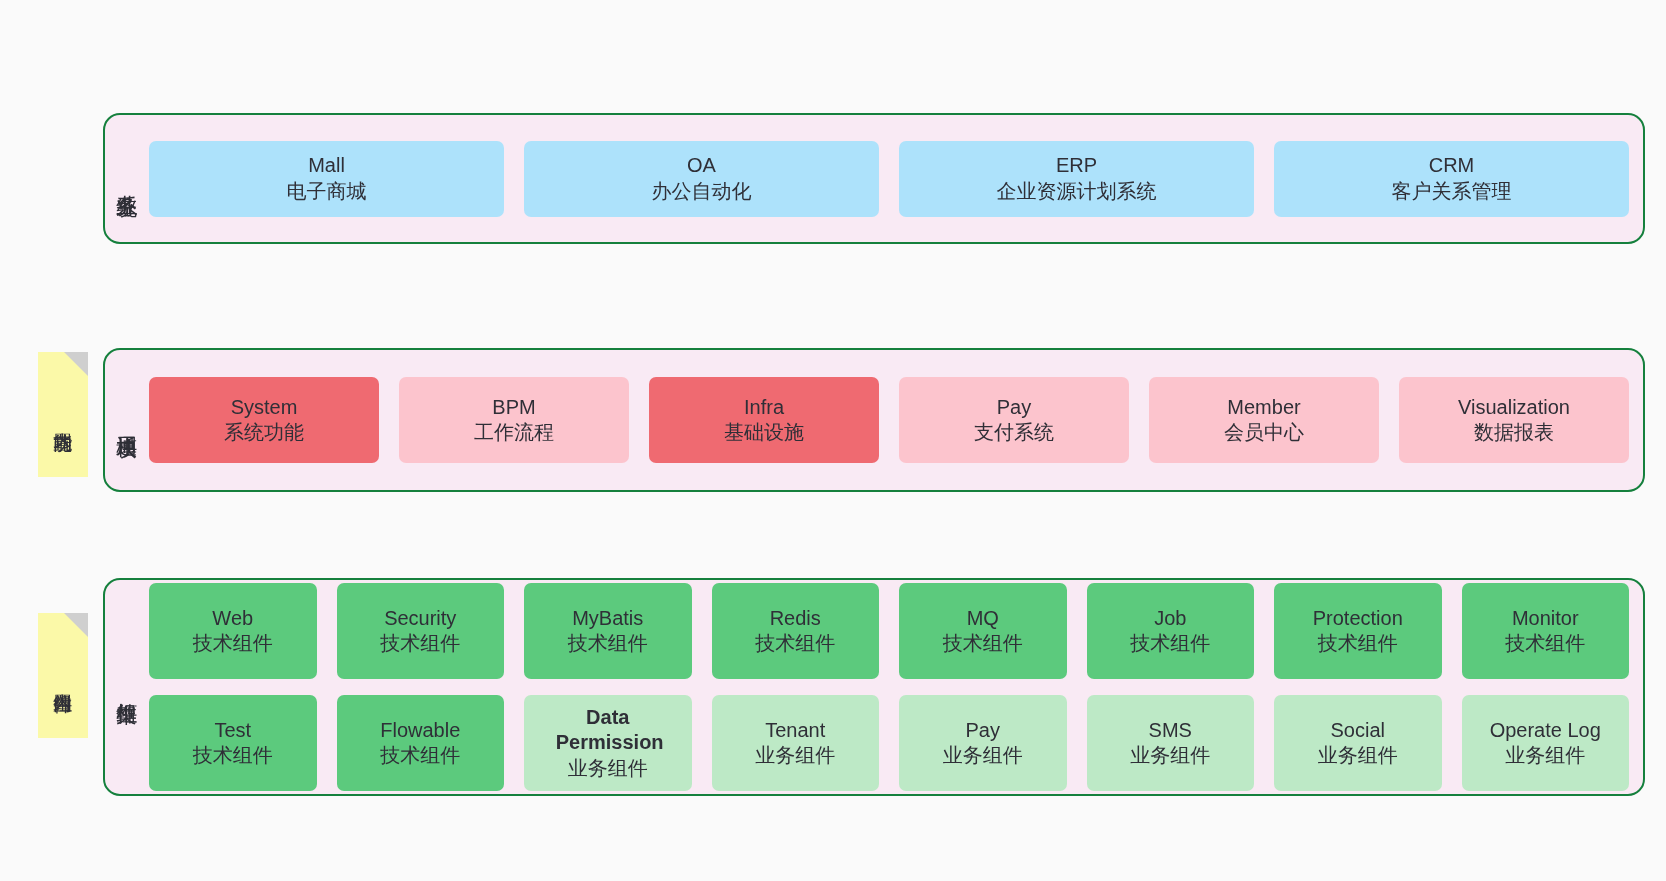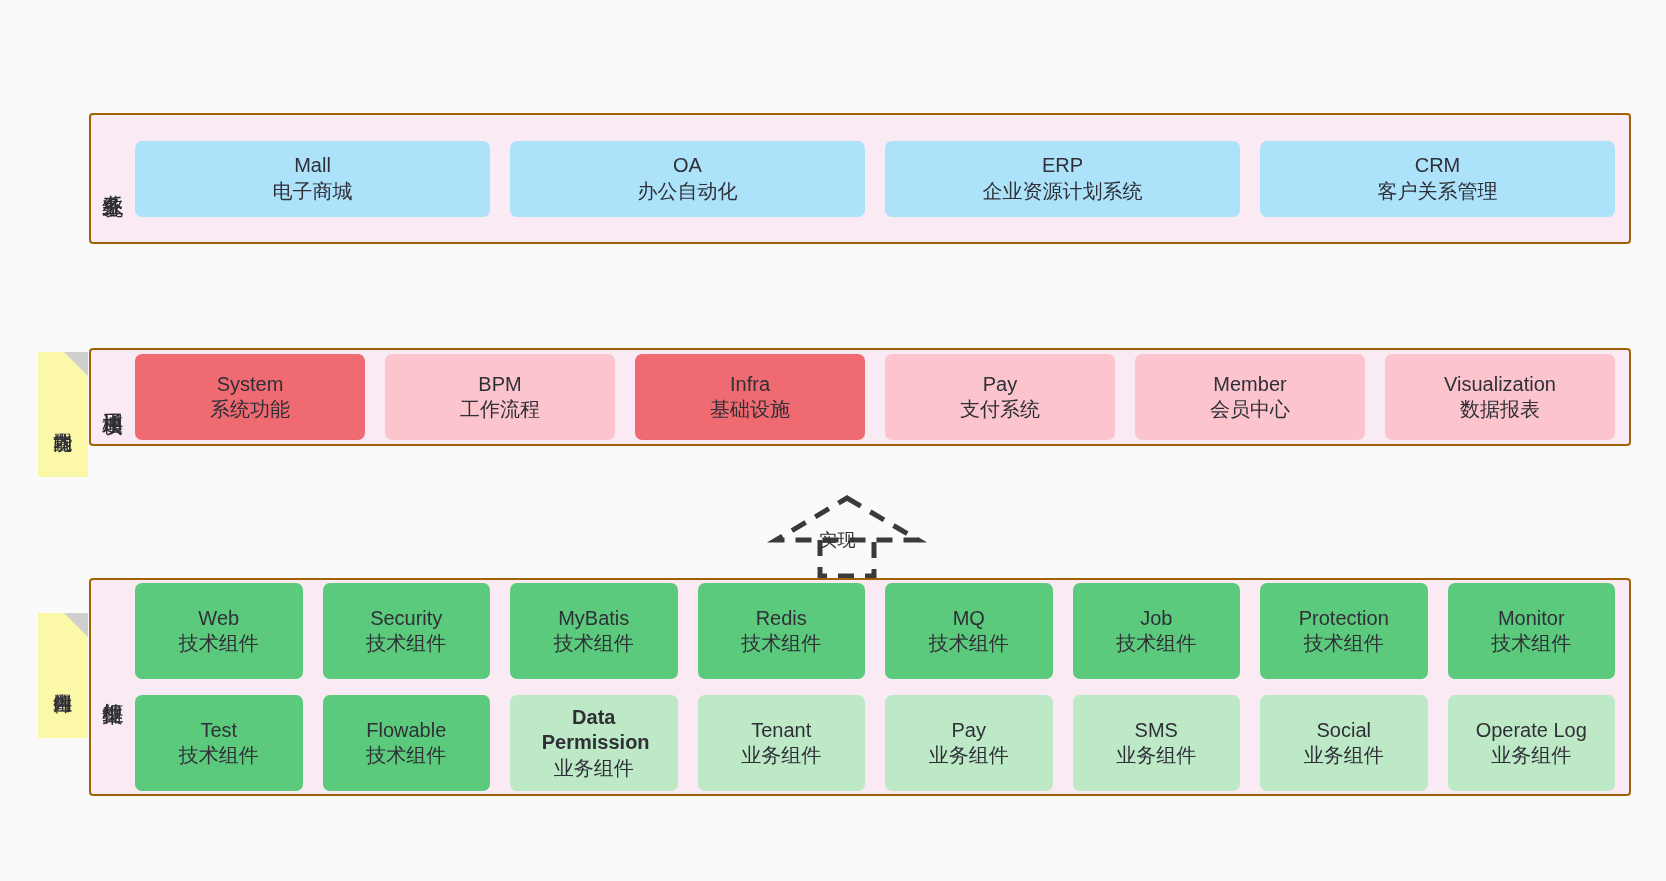--- a/index.html
+++ b/index.html
@@ -21,24 +21,25 @@
     left: 0; top: 0;
     width: 1666px;
     height: 881px;
   }
 
   
   .layer {
     position: absolute;
     box-sizing: border-box;
     background: #f9eaf4;
-    border: 2px solid #a16207;
-    border-radius: 4px;
+    border: 2px solid #15803d;
+    border-radius: 17px;
     display: flex;
     align-items: stretch;
+    margin-left: 14px;
   }
   .layer-title {
     flex: 0 0 auto;
     width: 44px;
     display: flex;
     align-items: center;
     justify-content: center;
     font-size: 21px;
     line-height: 1.12;
     letter-spacing: 0.5px;
@@ -163,21 +164,21 @@
           <div class="node c-blue">
             <span class="t1">CRM</span>
             <span class="t2">客户关系管理</span>
           </div>
         </div>
       </div>
     </div>
   </div>
 
 
-  <div class="layer mod-layer" id="layer2" style="left:89px; top:348px; width:1542px; height:98px;">
+  <div class="layer mod-layer" id="layer2" style="left:89px; top:348px; width:1542px; height:144px;">
     <div class="layer-title">通用模块</div>
     <div class="layer-body">
       <div class="rows">
         <div class="row">
           <div class="node c-red">
             <span class="t1">System</span>
             <span class="t2">系统功能</span>
           </div>
           <div class="node c-pink">
             <span class="t1">BPM</span>
@@ -202,27 +203,20 @@
         </div>
       </div>
     </div>
   </div>
 
   <div class="note" style="left:38px; top:352px; width:50px; height:125px;">
     <span class="fold"></span>
     <span class="notetext">内置功能</span>
   </div>
 
-  <div class="arrow" style="left:772px; top:492px;">
-    <svg width="150" height="86" viewBox="0 0 150 86" fill="none">
-      <path d="M75 6 L146 48 L4 48 Z" stroke="#3a3a3a" stroke-width="5" fill="none" stroke-dasharray="16 11" stroke-linecap="butt" stroke-linejoin="miter"></path>
-      <path d="M48 48 L48 84 L102 84 L102 48" stroke="#3a3a3a" stroke-width="5" fill="none" stroke-dasharray="16 11" stroke-linecap="butt"></path>
-    </svg>
-    <div class="arrow-label" style="left:47px; top:36px;">实现</div>
-  </div>
 
   <div class="layer frm-layer" id="layer3" style="left:89px; top:578px; width:1542px; height:218px;">
     <div class="layer-title">框架组件</div>
     <div class="layer-body">
       <div class="rows">
 
         <div class="row">
           <div class="node c-green">
             <span class="t1">Web</span>
             <span class="t2">技术组件</span>

